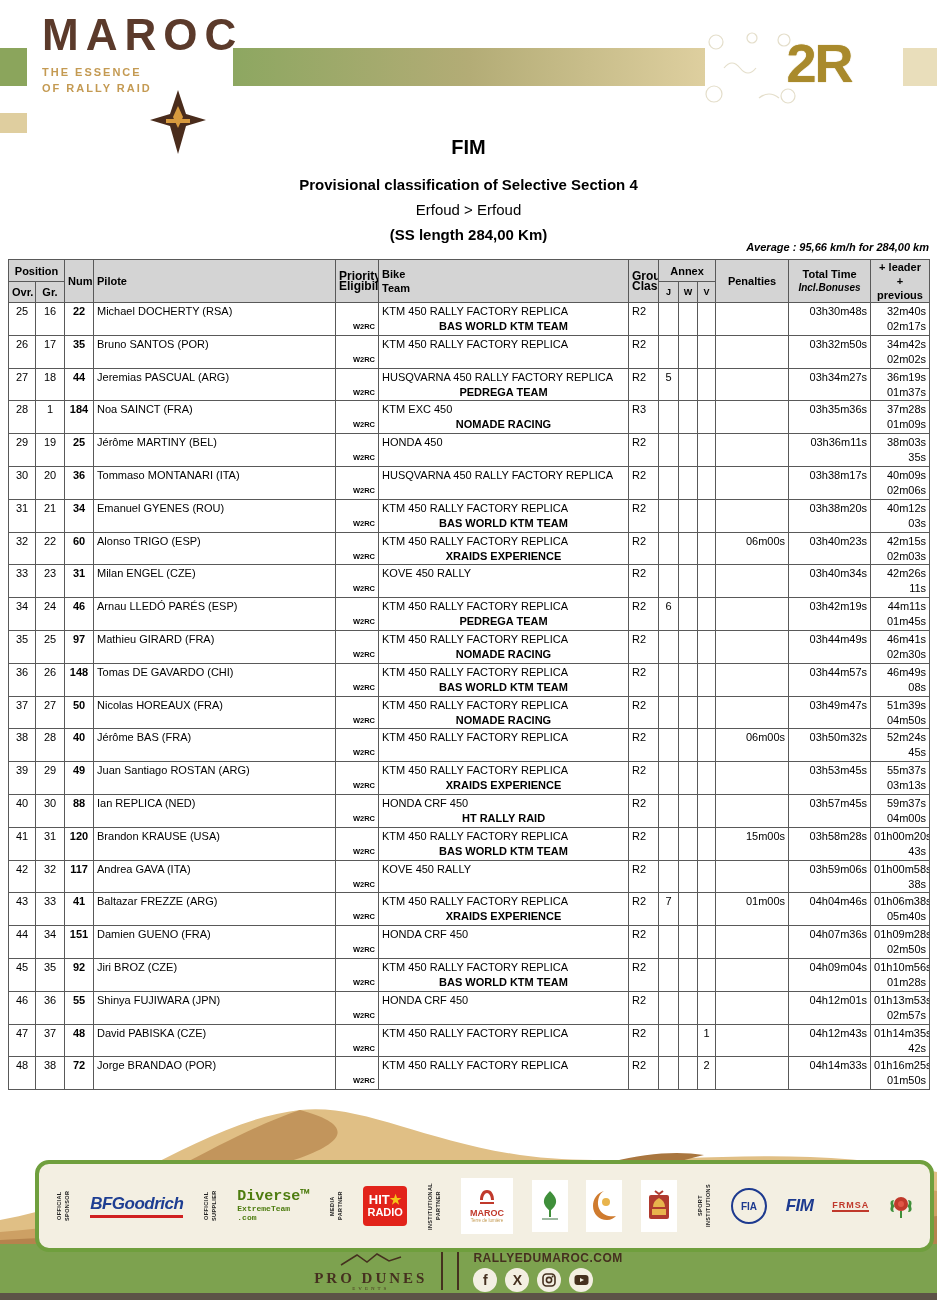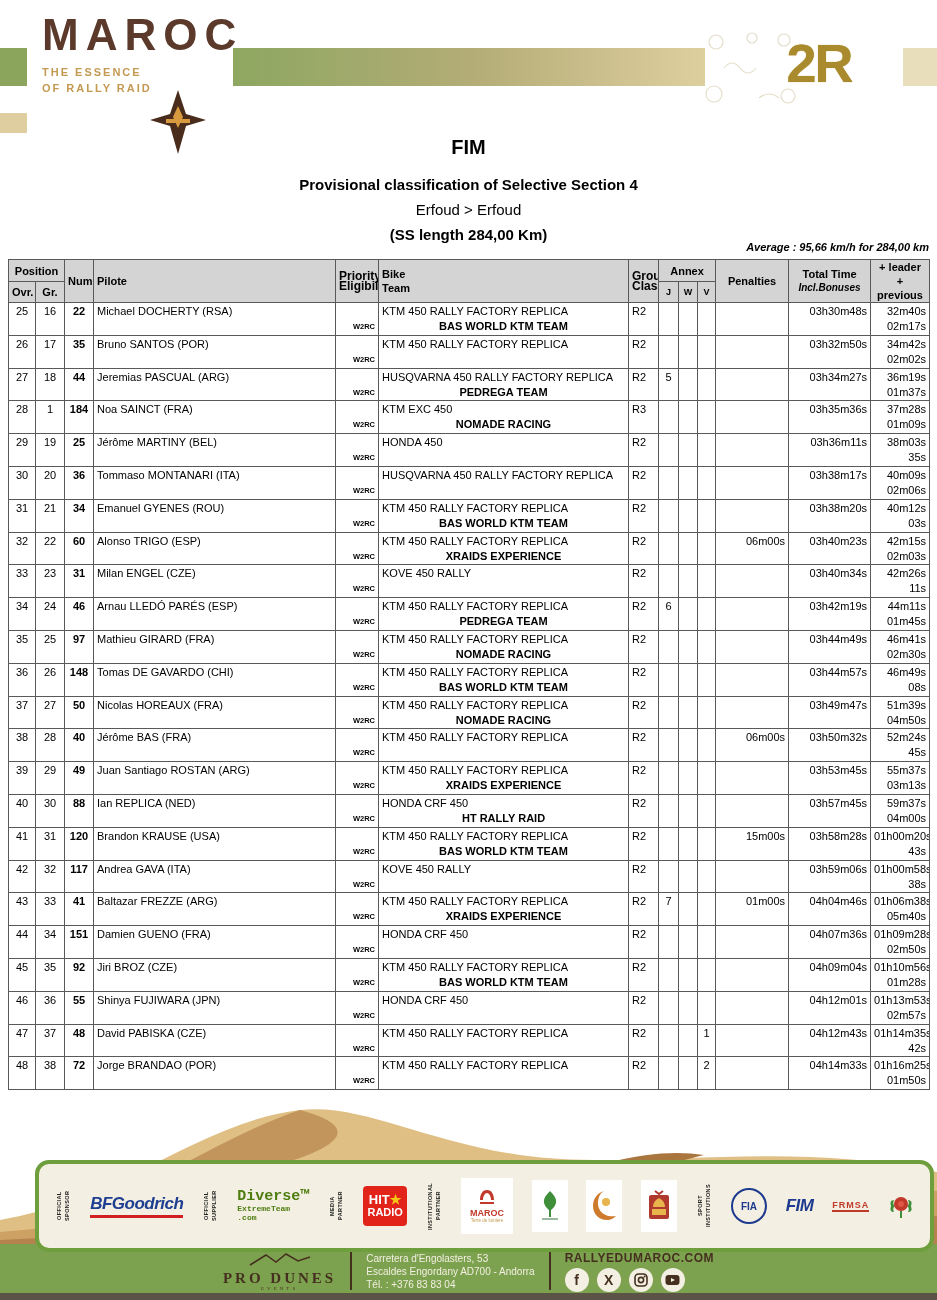--- a/index.html
+++ b/index.html
@@ -1571,25 +1571,20 @@
 
   <div class="footrow" data-name="footer-content">
     <div class="produnes" data-name="pro-dunes-logo">
       <svg width="64" height="16" viewBox="0 0 64 16" data-name="mountains-icon">
         <path d="M2,14 L18,4 L28,11 L38,3 L50,10 L62,6" stroke="#45301f" stroke-width="1.5" fill="none"></path>
       </svg>
       <div class="pd-name">PRO DUNES</div>
       <div class="pd-sub">EVENTS</div>
     </div>
     <div class="vdiv" data-name="footer-divider"></div>
-    <div class="addr" data-name="address-block">
-      <div>Carretera d'Engolasters, 53</div>
-      <div>Escaldes Engordany AD700 - Andorra</div>
-      <div>Tél. : +376 83 83 04</div>
-    </div>
     <div class="vdiv" data-name="footer-divider"></div>
     <div class="webblock" data-name="website-block">
       <div class="weburl" data-name="website-link">RALLYEDUMAROC.COM</div>
       <div class="socials">
         <div class="soc" data-name="facebook-icon">f</div>
         <div class="soc" data-name="x-icon">X</div>
         <div class="soc" data-name="instagram-icon">
           <svg width="14" height="14" viewBox="0 0 14 14">
             <rect x="1" y="1" width="12" height="12" rx="3.5" fill="none" stroke="#45301f" stroke-width="1.6"></rect>
             <circle cx="7" cy="7" r="2.6" fill="none" stroke="#45301f" stroke-width="1.6"></circle>

